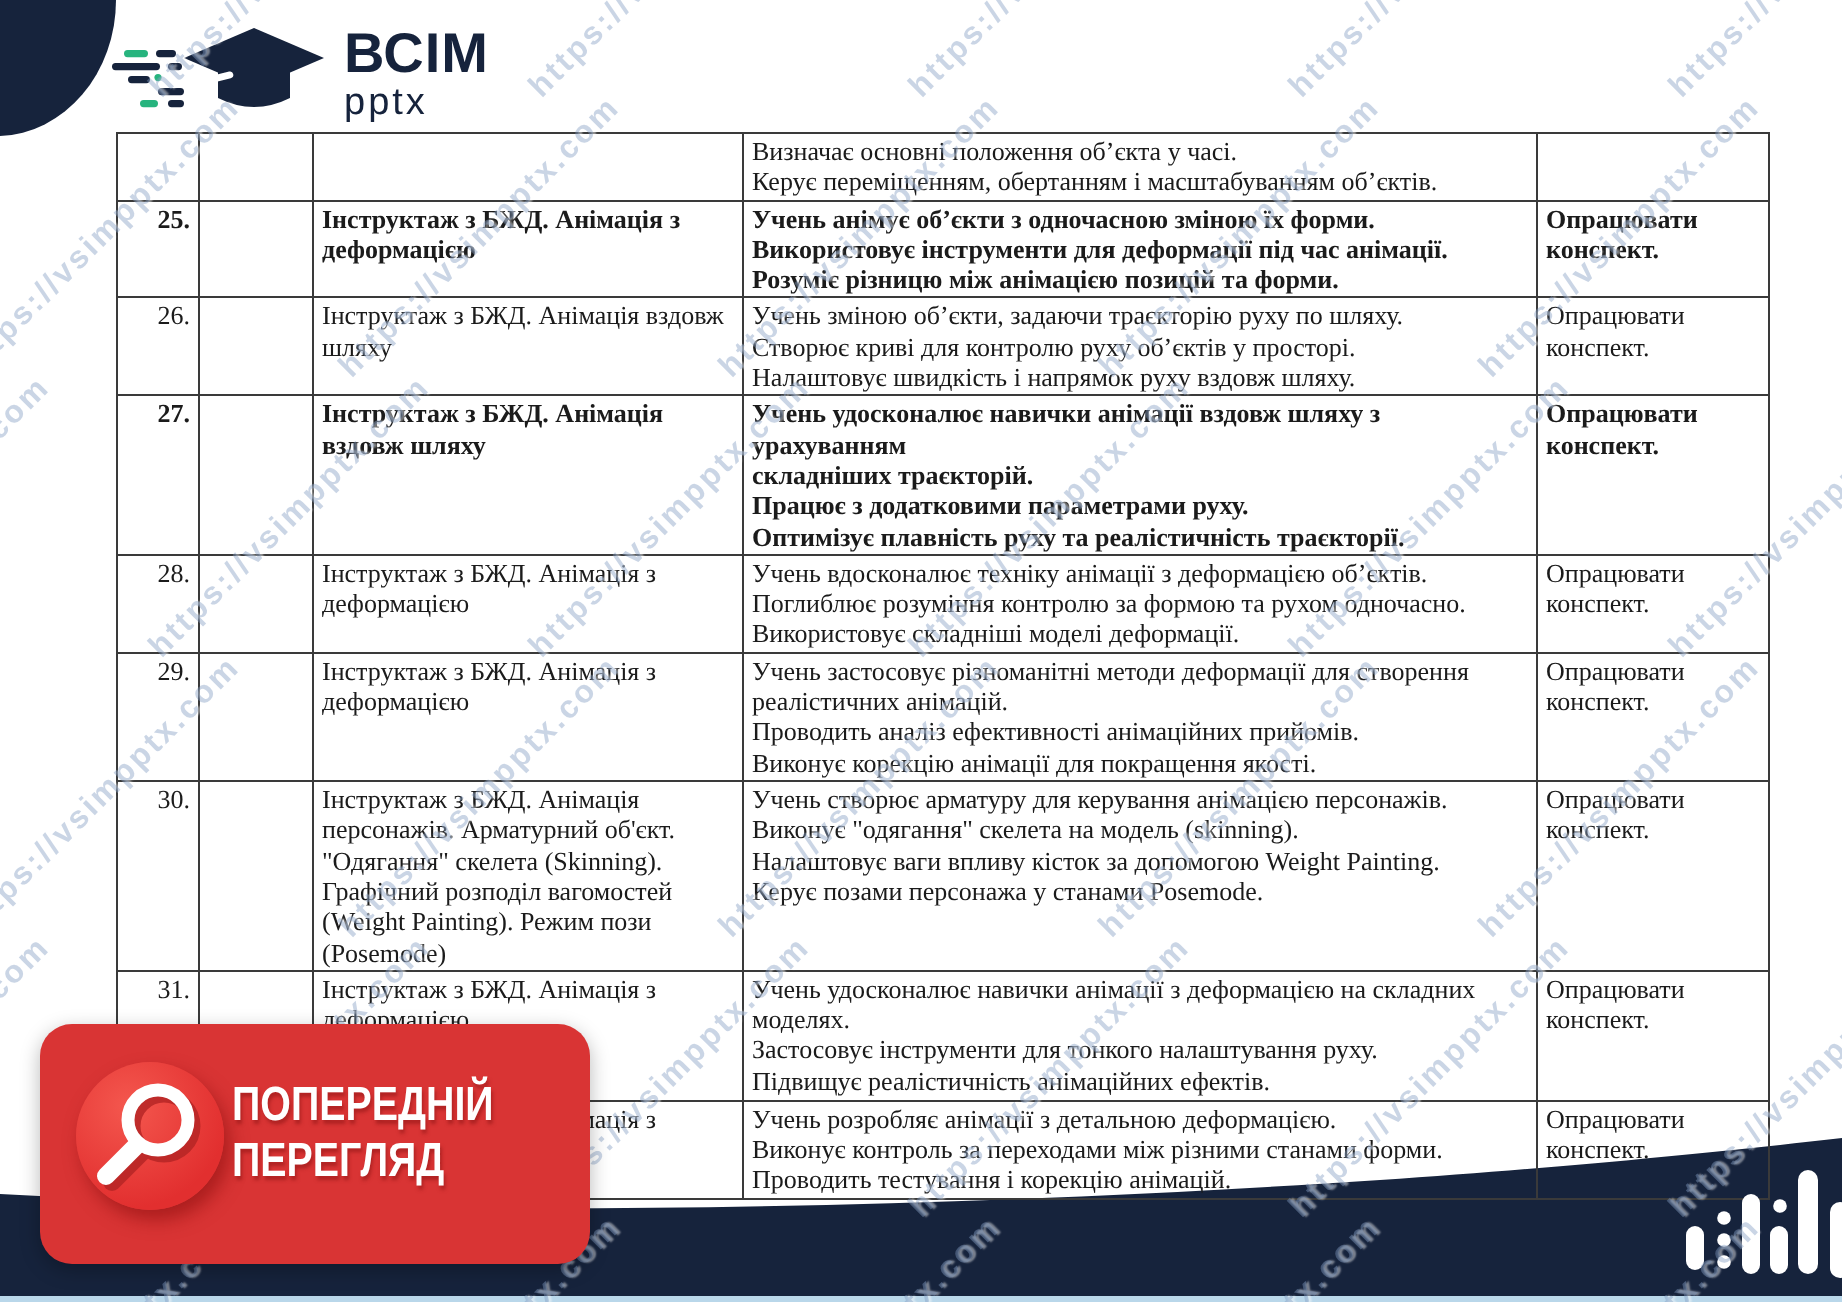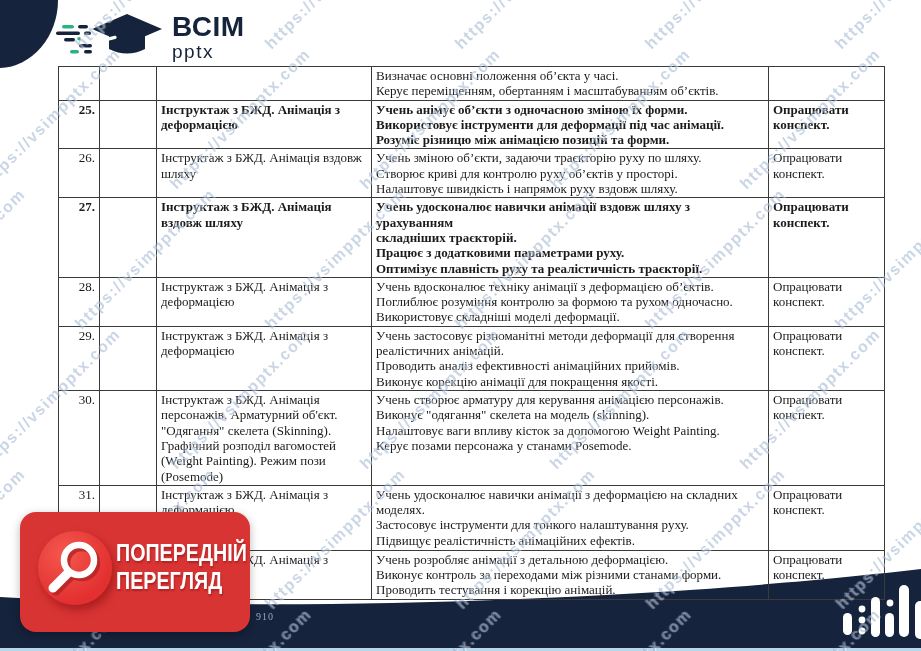--- a/index.html
+++ b/index.html
@@ -41,22 +41,22 @@
   .equalizer{position:absolute;right:-6px;bottom:4px;z-index:5;}
 
   
   .watermark-layer{position:absolute;inset:0;z-index:20;pointer-events:none;overflow:hidden;}
   .wm{position:absolute;font-family:"Liberation Sans",sans-serif;font-weight:700;
       font-size:16px;letter-spacing:1.5px;color:var(--wm);
       text-shadow:1px 1px 1px rgba(255,255,255,0.45);
       transform:rotate(-45deg);white-space:nowrap;}
 
   
-  .stamp{position:absolute;left:20px;top:512px;width:230px;height:120px;z-index:30;
-         background:var(--red);border-radius:16px;box-shadow:0 3px 10px rgba(0,0,0,0.28);}
+  .stamp{position:absolute;left:20px;top:512px;width:258px;height:120px;z-index:30;
+         background:var(--red);border-radius:16px;box-shadow:0 3px 10px rgba(0,0,0,0.28);padding-left:17px;}
   .stamp-circle{position:absolute;left:18px;top:19px;width:74px;height:74px;border-radius:50%;
                 background:radial-gradient(circle at 35% 30%, #f4574e, #e22f2f 72%);
                 box-shadow:3px 5px 9px rgba(125,8,8,0.5);}
   .stamp-text{position:absolute;left:96px;top:27px;color:#ffffff;
               font-family:"Liberation Sans",sans-serif;font-weight:700;font-size:24px;
               line-height:28px;transform:scaleX(0.82);transform-origin:left center;
               text-shadow:1px 2px 2px rgba(140,20,20,0.55);letter-spacing:0;}
 </style>
 </head>
 <body>

